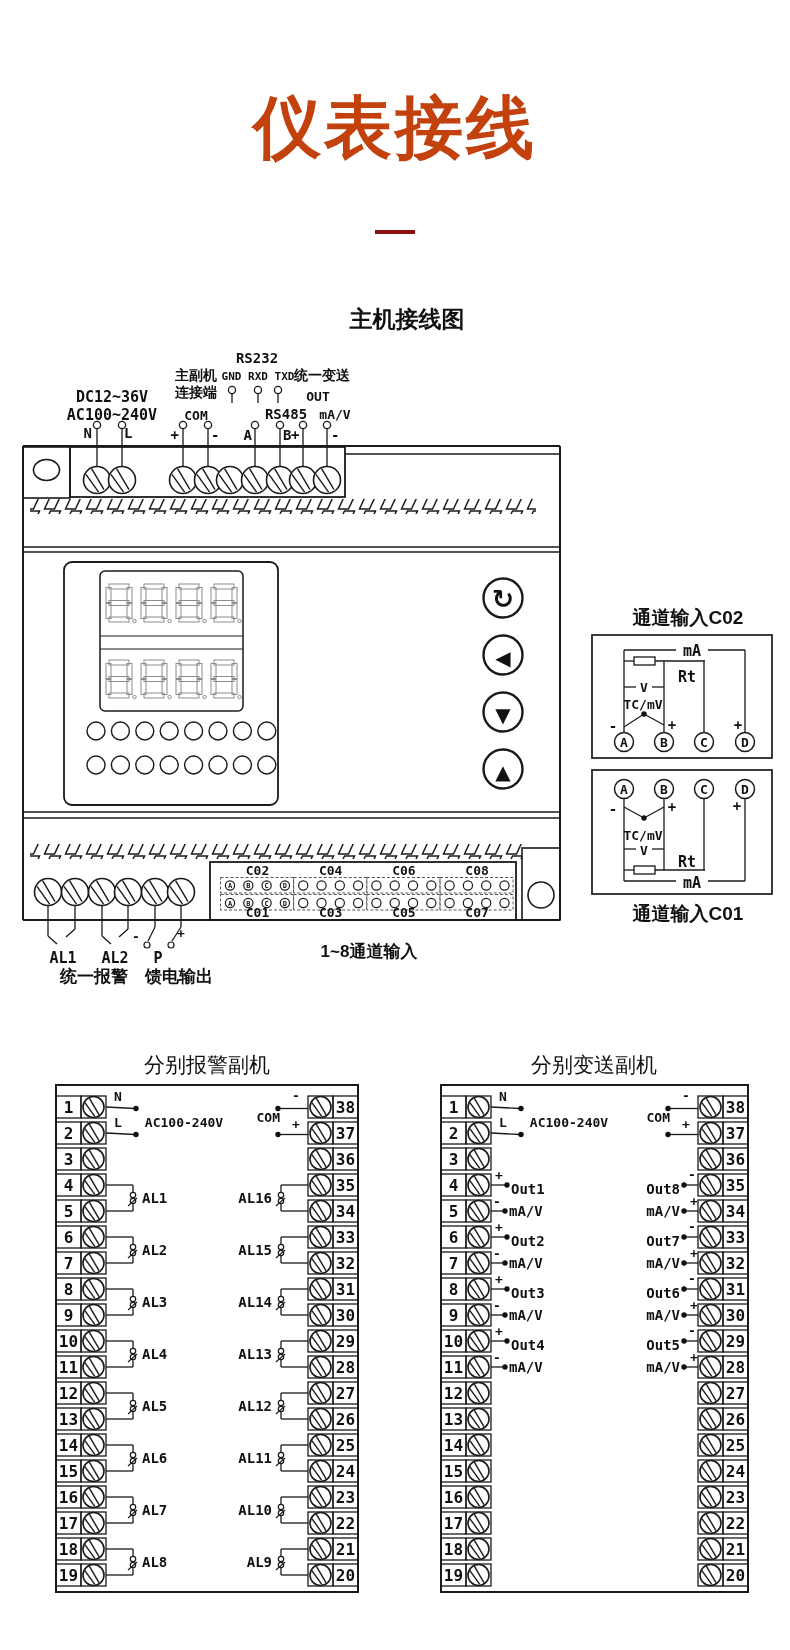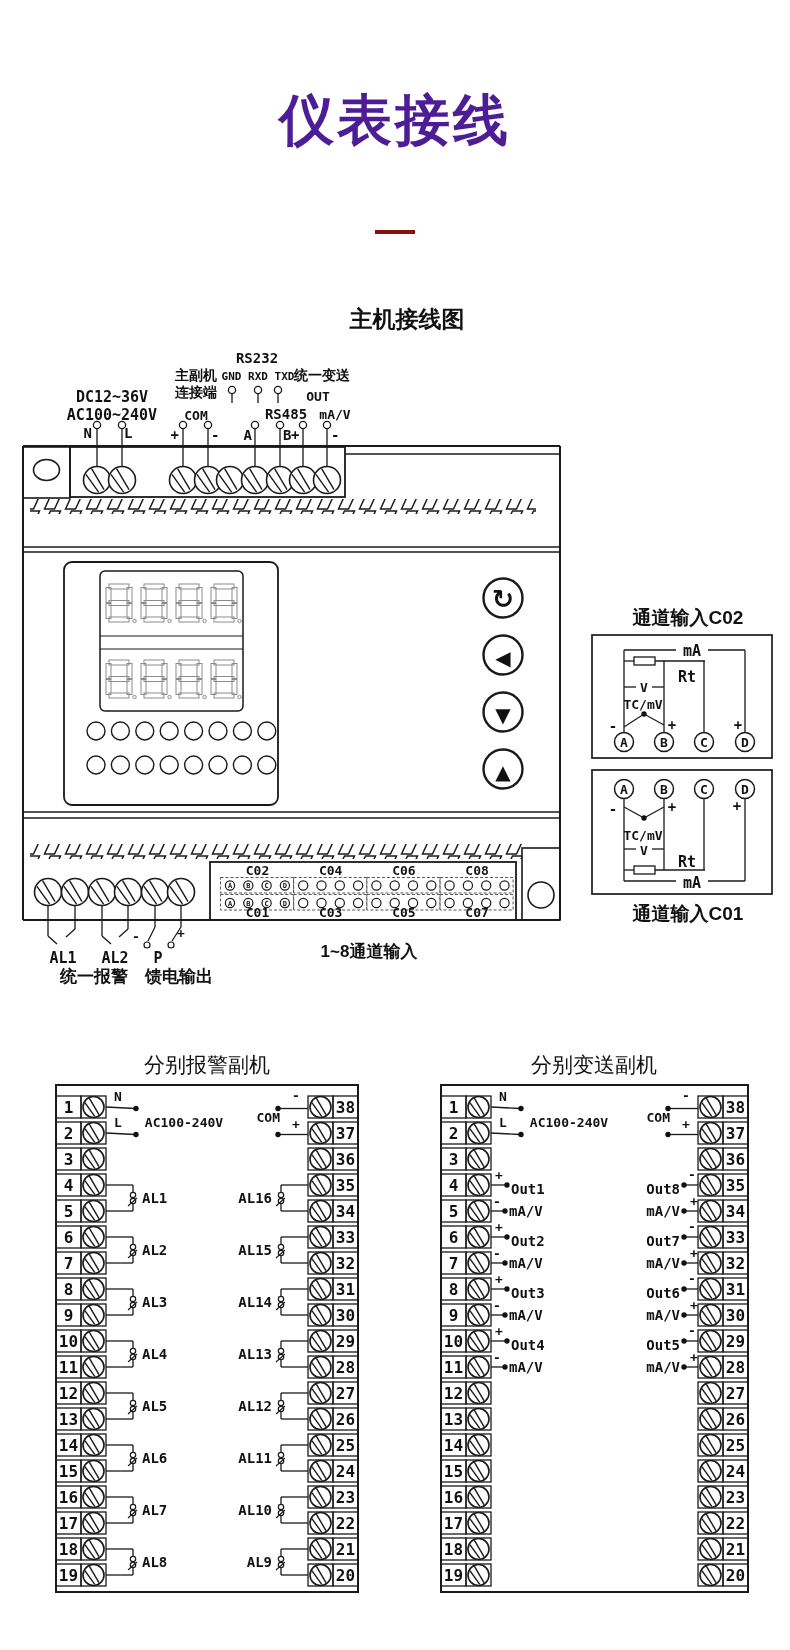--- a/index.html
+++ b/index.html
@@ -1,18 +1,18 @@
 <!DOCTYPE html>
 <html><head>
 <meta charset="utf-8">
 <style>
   html,body{margin:0;padding:0;background:#ffffff;}
   body{width:790px;height:1650px;position:relative;font-family:"Liberation Sans",sans-serif;}
   .page-title{position:absolute;top:92px;left:0;width:790px;text-align:center;
-    font-size:55px;font-weight:900;color:#4c1d95;letter-spacing:3px;line-height:1.05;}
+    font-size:68px;font-weight:900;color:#c2410c;letter-spacing:3px;line-height:1.05;}
   .red-bar{position:absolute;top:230px;left:375px;width:40px;height:4px;background:#8a0f0f;}
   svg{position:absolute;top:0;left:0;}
   text{fill:#111111;}
   .c14{font-size:14px;font-weight:bold;}
   .c17{font-size:17px;font-weight:bold;}
   .c19{font-size:19px;font-weight:bold;}
   .c23{font-size:23px;font-weight:bold;}
   .cs20{font-family:"Liberation Serif",serif;font-size:21px;font-weight:normal;}
   .m7{font-family:"DejaVu Sans Mono",monospace;font-weight:bold;font-size:7px;}
   .m11{font-family:"DejaVu Sans Mono",monospace;font-weight:bold;font-size:11px;}

